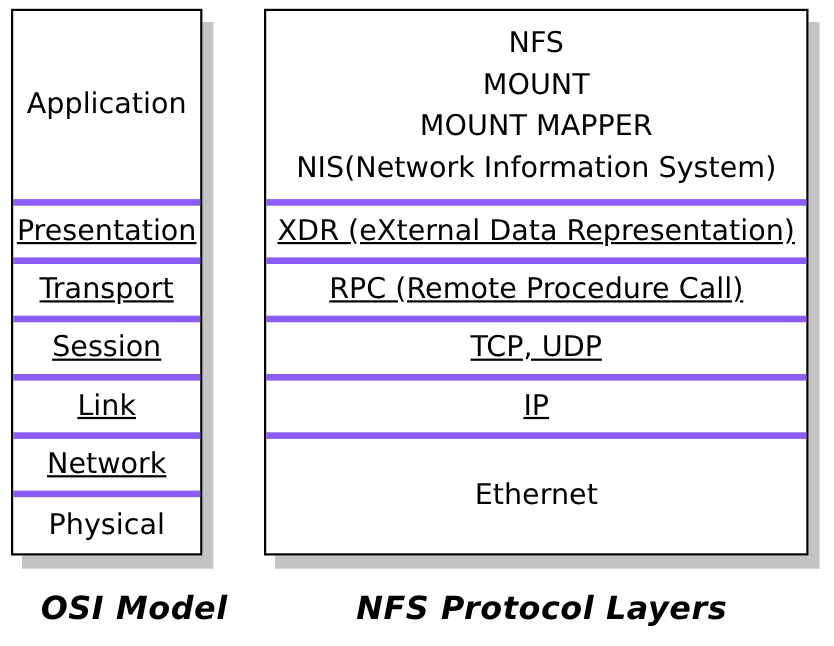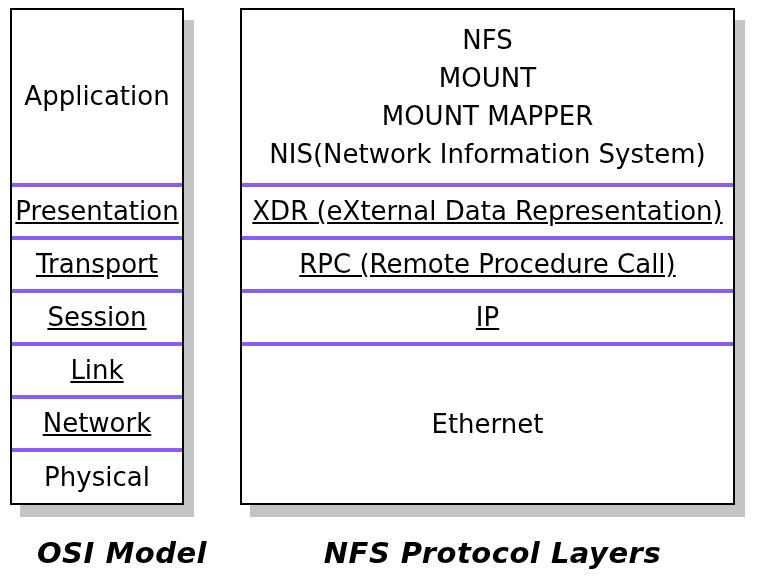--- a/index.html
+++ b/index.html
@@ -36,21 +36,21 @@
     width: 495px;
   }
   .layer-row {
     box-sizing: border-box;
     display: flex;
     align-items: center;
     justify-content: center;
     text-align: center;
     font-size: 26px;
     line-height: 1.15;
-    border-bottom: 4px solid #8b5cf6;
+    border-bottom: 6px solid #8b5cf6;
     white-space: nowrap;
     overflow: hidden;
   }
   .row-tall { height: 177px; }      
   .row-std  { height: 53px; text-decoration: underline; }       
   .row-last { flex: 1; border-bottom: none; } 
   .multiline {
     flex-direction: column;
     line-height: 38px;
     white-space: normal;
@@ -110,20 +110,23 @@
       <span>MOUNT MAPPER</span>
       <span>NIS(Network Information System)</span>
     </div>
     <div class="layer-row row-std">
       <span>XDR (eXternal Data Representation)</span>
     </div>
     <div class="layer-row row-std">
       <span>RPC (Remote Procedure Call)</span>
     </div>
     <div class="layer-row row-std">
+      <span>TCP, UDP</span>
+    </div>
+    <div class="layer-row row-std">
       <span>IP</span>
     </div>
     <div class="layer-row row-last">
       <span>Ethernet</span>
     </div>
   </div>
 
   <div class="caption caption-osi">OSI Model</div>
   <div class="caption caption-nfs">NFS Protocol Layers</div>
 

